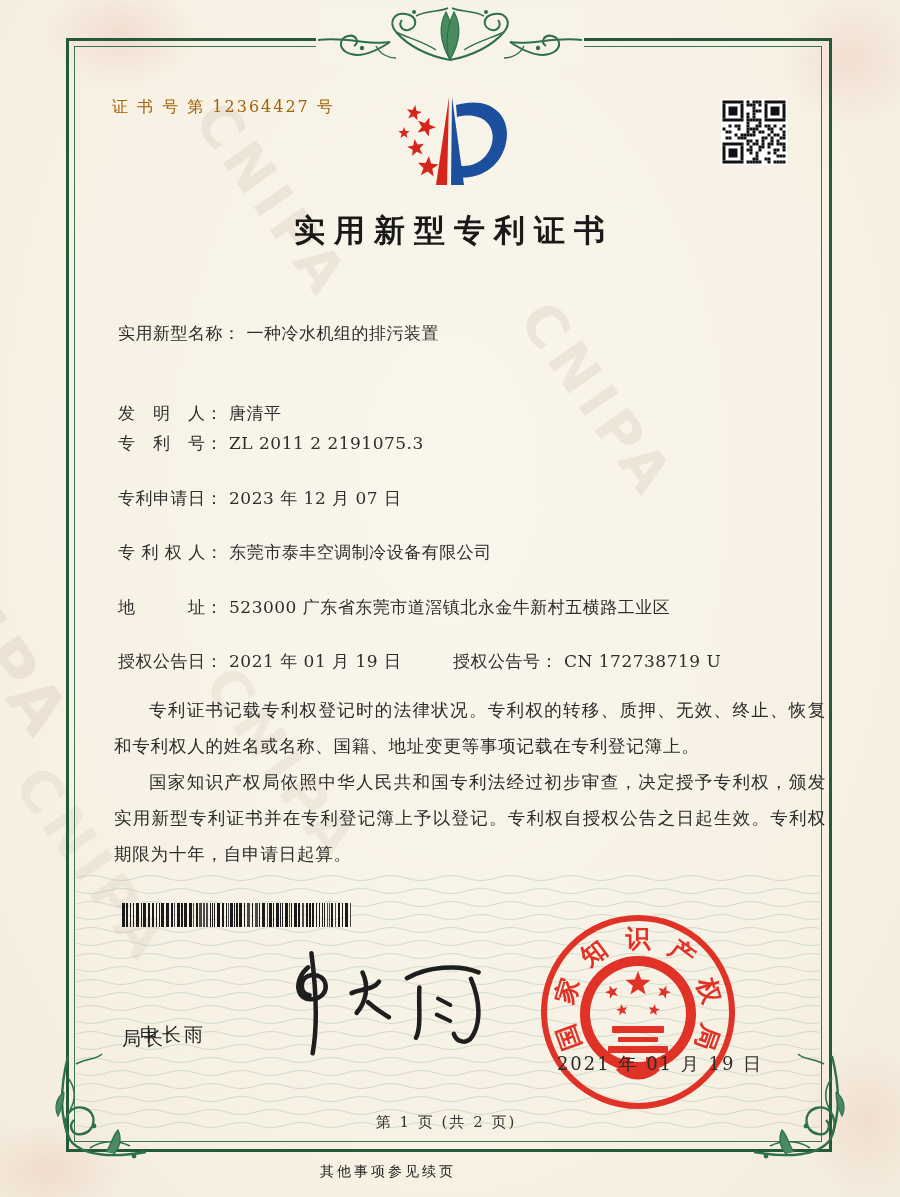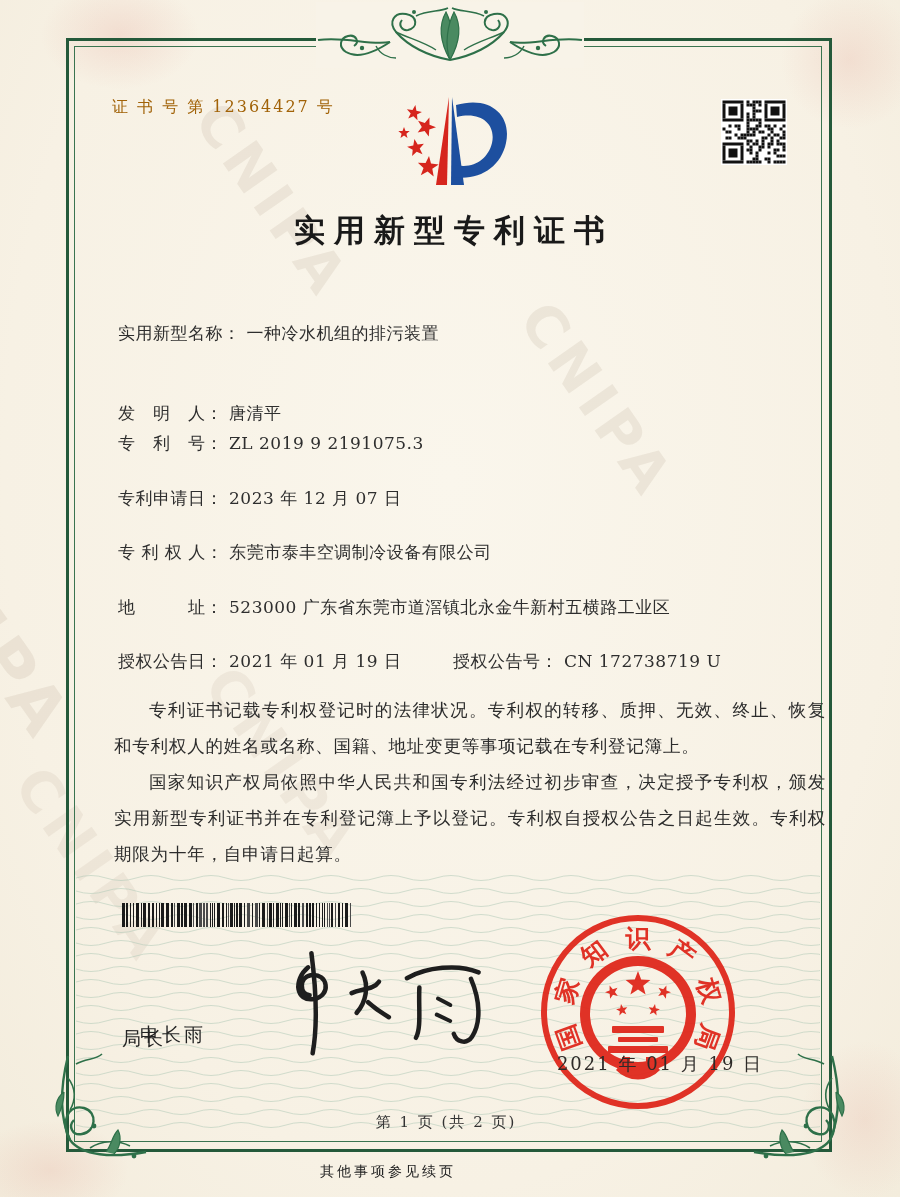--- a/index.html
+++ b/index.html
@@ -287,21 +287,21 @@
 
 <div class="abs title">实用新型专利证书</div>
 
 <div class="abs field-row" style="top:322px;text-align:right;">
   <span class="flabel">实用新型名称：</span><span class="fvalue">一种冷水机组的排污装置</span>
 </div>
 <div class="abs field-row" style="top:392px;margin-top:10px;">
   <span class="flabel">发　明　人：</span><span class="fvalue">唐清平</span>
 </div>
 <div class="abs field-row" style="top:432px;">
-  <span class="flabel">专　利　号：</span><span class="fvalue">ZL 2019 9 2191075.3</span>
+  <span class="flabel">专　利　号：</span><span class="fvalue">ZL 2011 2 2191075.3</span>
 </div>
 <div class="abs field-row" style="top:487px;">
   <span class="flabel">专利申请日：</span><span class="fvalue">2023 年 12 月 07 日</span>
 </div>
 <div class="abs field-row" style="top:541px;">
   <span class="flabel">专 利 权 人：</span><span class="fvalue">东莞市泰丰空调制冷设备有限公司</span>
 </div>
 <div class="abs field-row" style="top:596px;">
   <span class="flabel">地　　　址：</span><span class="fvalue">523000 广东省东莞市道滘镇北永金牛新村五横路工业区</span>
 </div>

